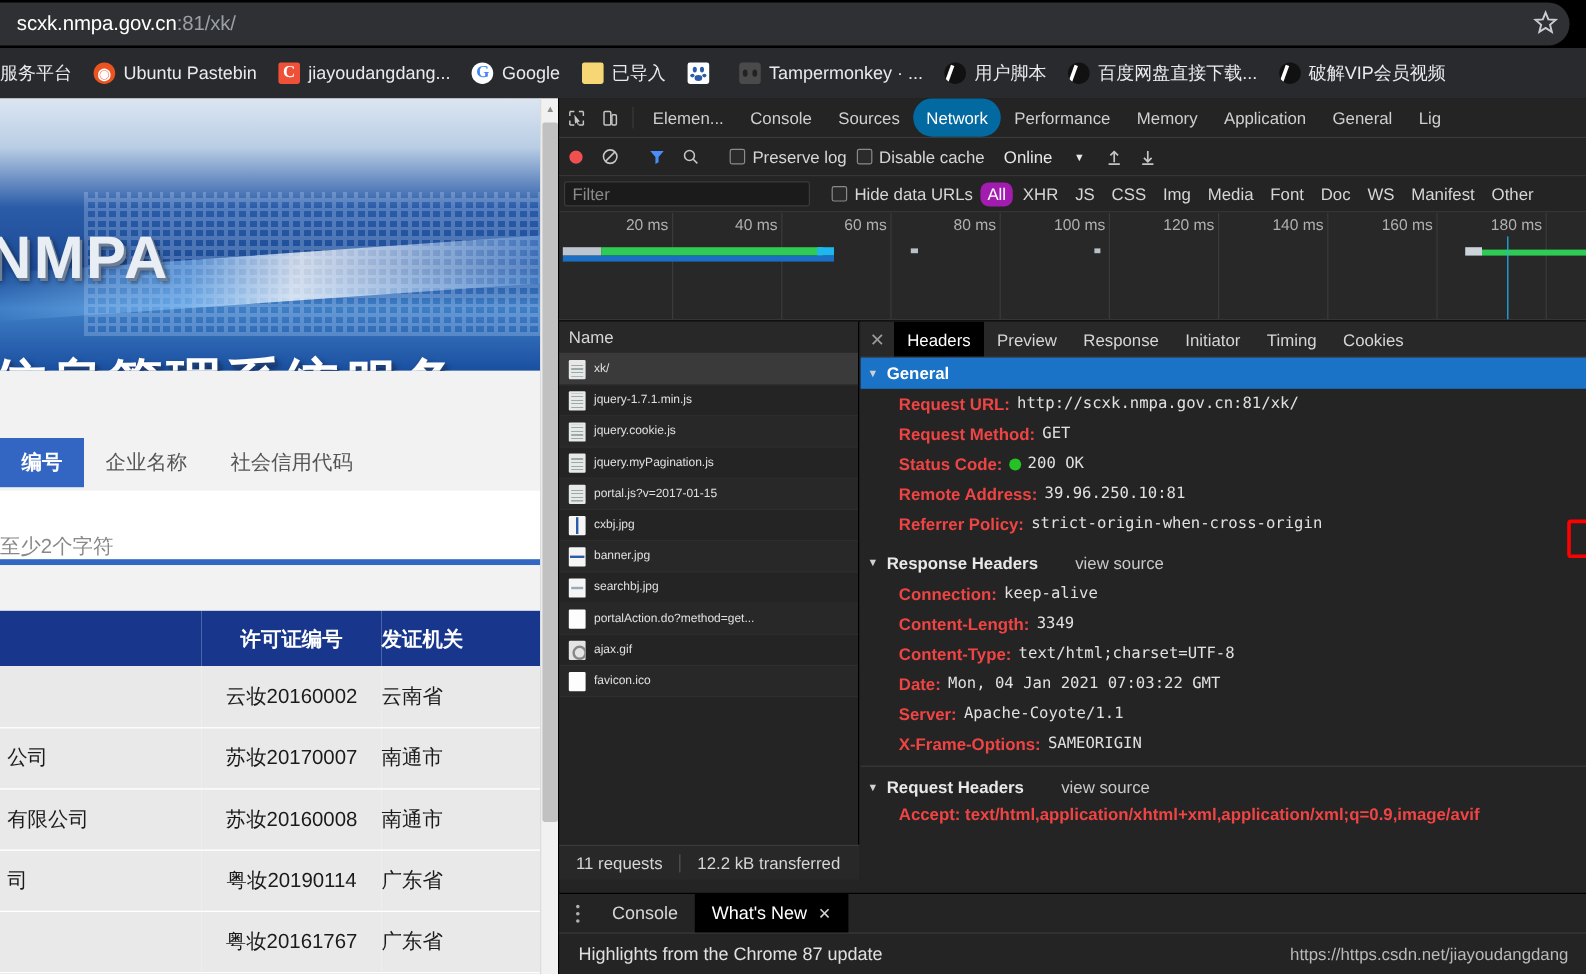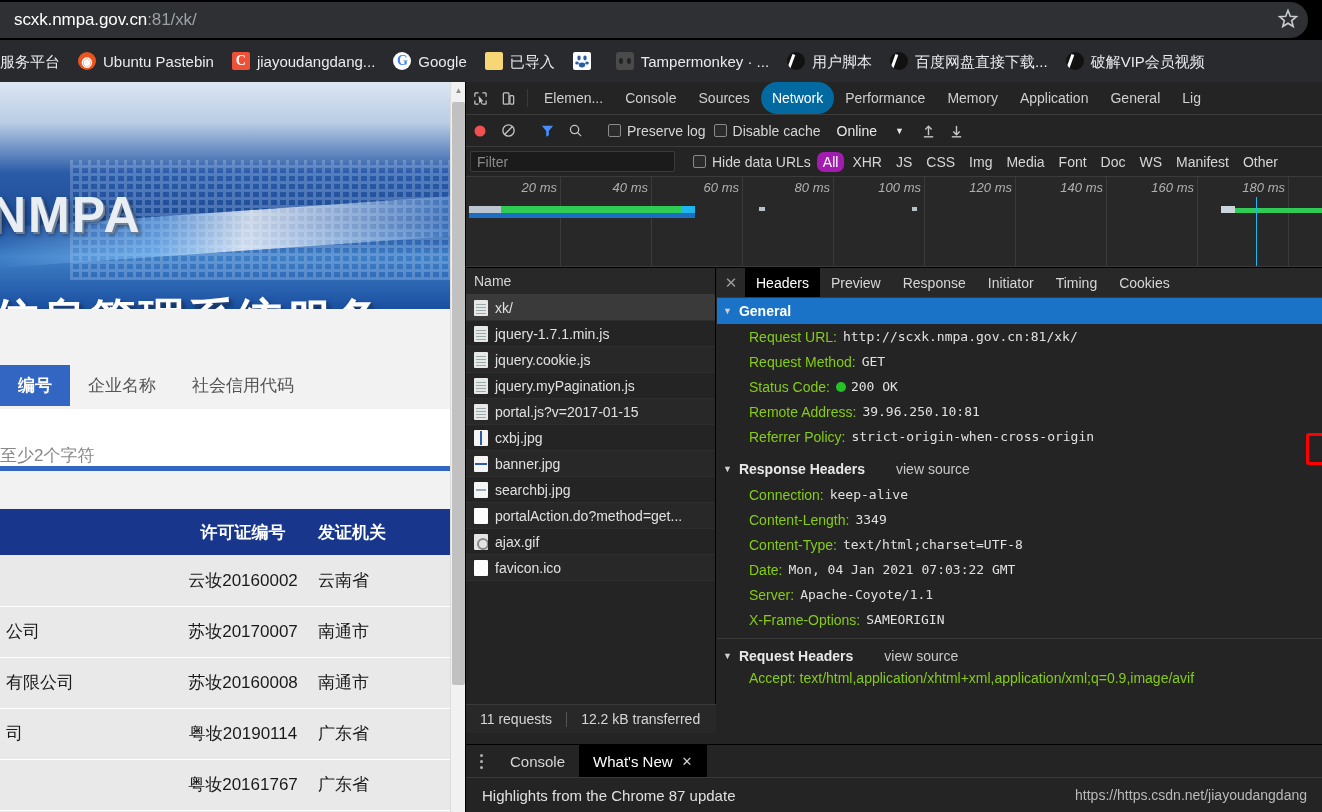--- a/index.html
+++ b/index.html
@@ -234,21 +234,20 @@
   }
   .tfilter {
     font-size: 14px; color: #d6d6d6; padding: 2px 6px; border-radius: 7px;
     cursor: pointer; white-space: nowrap;
   }
   .tfilter.active { background: #a21caf; color: #fff; }
   #dt-overview {
     position: absolute; left: 0; top: 95px; width: 857px; height: 90px;
     background: #282828; border-bottom: 1px solid #3b3b3b;
     overflow: hidden;
-    font-style: italic;
   }
   .ovl-tick {
     position: absolute; top: 0; height: 90px;
     border-left: 1px solid #3b3b3b;
   }
   .ovl-tick span {
     position: absolute; right: 4px; top: 3px;
     font-size: 13px; color: #b0b0b0; white-space: nowrap;
   }
   .ovl-bar { position: absolute; height: 7px; }
@@ -261,21 +260,21 @@
     background: #242424; border-right: 1px solid #000;
     overflow: hidden;
   }
   #req-head {
     height: 27px; background: #282828; border-bottom: 1px solid #3b3b3b;
     display: flex; align-items: center; padding-left: 8px;
     font-size: 14px; color: #d6d6d6; font-weight: normal;
   }
   .req-row {
     height: 26px; display: flex; align-items: center; gap: 7px;
-    padding-left: 8px; font-size: 14px; color: #e0e0e0;
+    padding-left: 8px; font-size: 10px; color: #e0e0e0;
     border-bottom: 1px solid #2e2e2e; cursor: pointer; white-space: nowrap;
     overflow: hidden;
   }
   .req-row.selected { background: #3a3a3a; }
   .req-row:nth-child(even) { background: #282828; }
   .req-row.selected:nth-child(even) { background: #3a3a3a; }
   .fico {
     width: 14px; height: 16px; flex: 0 0 14px; border-radius: 1px;
     background: #fff; position: relative; overflow: hidden;
   }
@@ -338,21 +337,21 @@
   }
   .sect-head.highlight { background: #1a73c7; color: #fff; }
   .sect-head .vsrc {
     font-weight: normal; color: #c9c9c9; margin-left: 24px; cursor: pointer;
   }
   .tri { font-size: 9px; color: #d0d0d0; }
   .hrow {
     height: 25px; display: flex; align-items: center;
     padding-left: 32px; font-size: 14px; white-space: nowrap;
   }
-  .hkey { font-weight: normal; color: #84cc16; }
+  .hkey { font-weight: bold; color: #ef4444; }
   .hval {
     font-family: "DejaVu Sans Mono", monospace; font-size: 13px;
     color: #e0e0e0; margin-left: 6px;
   }
   #url-highlight {
     position: absolute; left: 840px; top: 351px; width: 265px; height: 32px;
     border: 3px solid #ff0000; border-radius: 3px; pointer-events: none;
     z-index: 5;
   }
   .status-dot {

